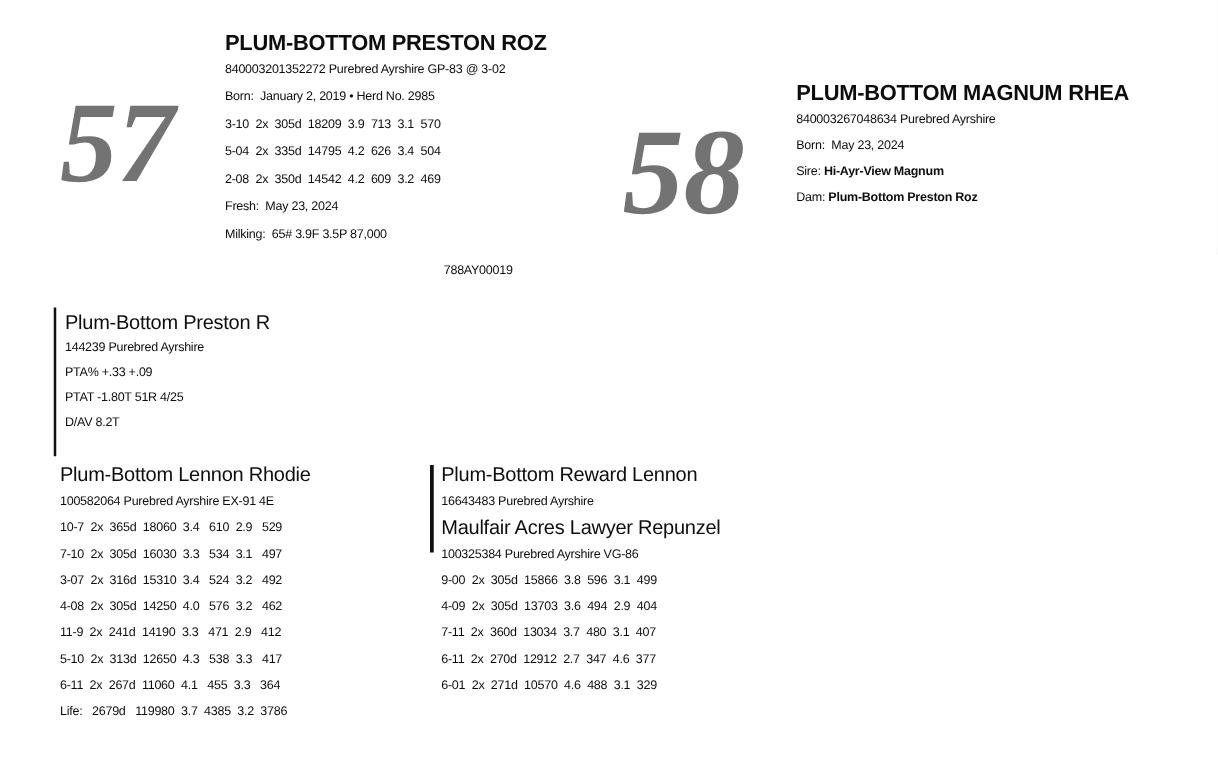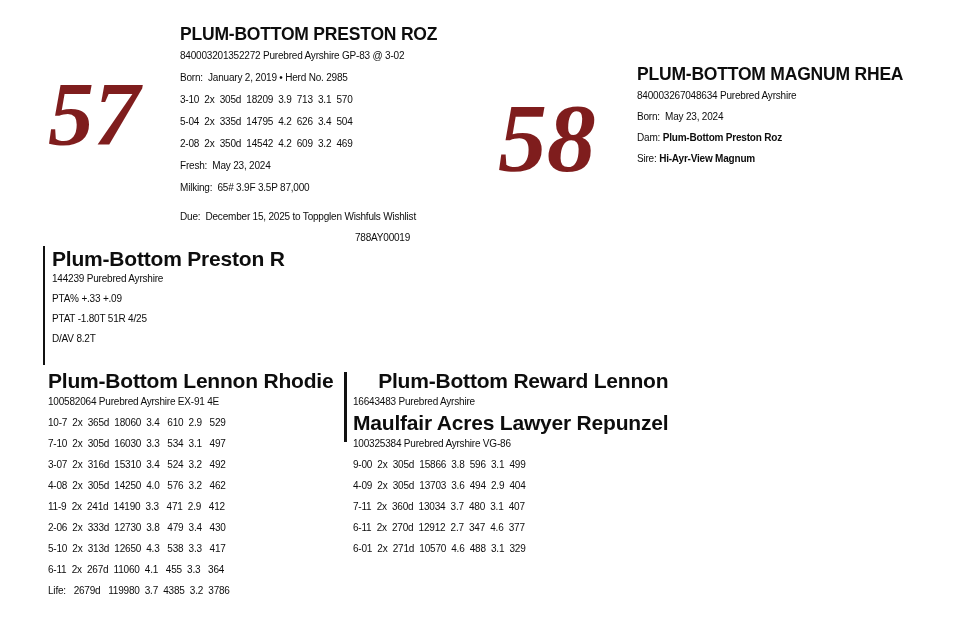--- a/index.html
+++ b/index.html
@@ -23,34 +23,33 @@
   }
   .lot-block .ln { line-height: 22px; }
   .animal-title {
     font-weight: bold;
     font-size: 17.5px;
     line-height: 22px;
     white-space: pre;
     letter-spacing: -0.2px;
   }
   .ped-name {
-    font-weight: bold;
-    font-size: 21px;
+    font-weight: normal;
+    font-size: 16px;
     line-height: 21px;
     white-space: pre;
-    text-align: right;
   }
   .lot-number {
     position: absolute;
     font-family: "Liberation Serif", serif;
     font-style: italic;
     font-weight: bold;
     font-size: 92px;
     line-height: 0.8;
-    color: #7f1d1d;
+    color: #737373;
   }
   .bold-inline { font-weight: bold; }
   
   #lot57-block { position: absolute; left: 180px; top: 23px; }
   #lot57-due   { position: absolute; left: 180px; top: 206px; }
   #due-reg-line { padding-left: 175px; }
   #lot58-block { position: absolute; left: 637px; top: 63px; }
   #sire-block {
     position: absolute; left: 43px; top: 246px;
     border-left: 2.5px solid #111;
@@ -77,56 +76,54 @@
     <div>
         <div class="ln">3-10  2x  305d  18209  3.9  713  3.1  570</div>
         <div class="ln">5-04  2x  335d  14795  4.2  626  3.4  504</div>
         <div class="ln">2-08  2x  350d  14542  4.2  609  3.2  469</div>
       </div>
     <div class="ln">Fresh:  May 23, 2024</div>
     <div class="ln">Milking:  65# 3.9F 3.5P 87,000</div>
   </div>
 
   <div id="lot57-due">
-    <div class="ln">Due:  December 15, 2025 to Toppglen Wishfuls Wishlist</div>
     <div class="ln" id="due-reg-line">788AY00019</div>
   </div>
 
   <div id="sire-block">
     <div class="ped-name">Plum-Bottom Preston R</div>
     <div class="ln" style="line-height:20px">144239 Purebred Ayrshire</div>
     <div class="ln" style="line-height:20px">PTA% +.33 +.09</div>
     <div class="ln" style="line-height:20px">PTAT -1.80T 51R 4/25</div>
     <div class="ln" style="line-height:20px">D/AV 8.2T</div>
   </div>
 
   <div id="left-dam-block">
     <div class="ped-name">Plum-Bottom Lennon Rhodie</div>
     <div class="ln">100582064 Purebred Ayrshire EX-91 4E</div>
     <div>
         <div class="ln">10-7  2x  365d  18060  3.4   610  2.9   529</div>
         <div class="ln">7-10  2x  305d  16030  3.3   534  3.1   497</div>
         <div class="ln">3-07  2x  316d  15310  3.4   524  3.2   492</div>
         <div class="ln">4-08  2x  305d  14250  4.0   576  3.2   462</div>
         <div class="ln">11-9  2x  241d  14190  3.3   471  2.9   412</div>
-        <div class="ln">2-06  2x  333d  12730  3.8   479  3.4   430</div>
         <div class="ln">5-10  2x  313d  12650  4.3   538  3.3   417</div>
         <div class="ln">6-11  2x  267d  11060  4.1   455  3.3   364</div>
         <div class="ln">Life:   2679d   119980  3.7  4385  3.2  3786</div>
       </div>
   </div>
 
   <div class="lot-number" style="left:498px; top:99px; font-size:98px;">58</div>
 
   <div id="lot58-block">
     <div class="animal-title">PLUM-BOTTOM MAGNUM RHEA</div>
     <div class="ln">840003267048634 Purebred Ayrshire</div>
     <div class="ln"><span>Born: </span> <span>May 23, 2024</span></div>
+    <div class="ln"><span>Sire: </span><span class="bold-inline">Hi-Ayr-View Magnum</span></div>
     <div class="ln"><span>Dam: </span><span class="bold-inline">Plum-Bottom Preston Roz</span></div>
-    <div class="ln"><span>Sire: </span><span class="bold-inline">Hi-Ayr-View Magnum</span></div>
   </div>
 
   <div id="right-ped-block">
     <div id="right-ped-bar"></div>
     <div class="ped-name">Plum-Bottom Reward Lennon</div>
     <div class="ln">16643483 Purebred Ayrshire</div>
     <div class="ped-name">Maulfair Acres Lawyer Repunzel</div>
     <div class="ln">100325384 Purebred Ayrshire VG-86</div>
     <div>
         <div class="ln">9-00  2x  305d  15866  3.8  596  3.1  499</div>

